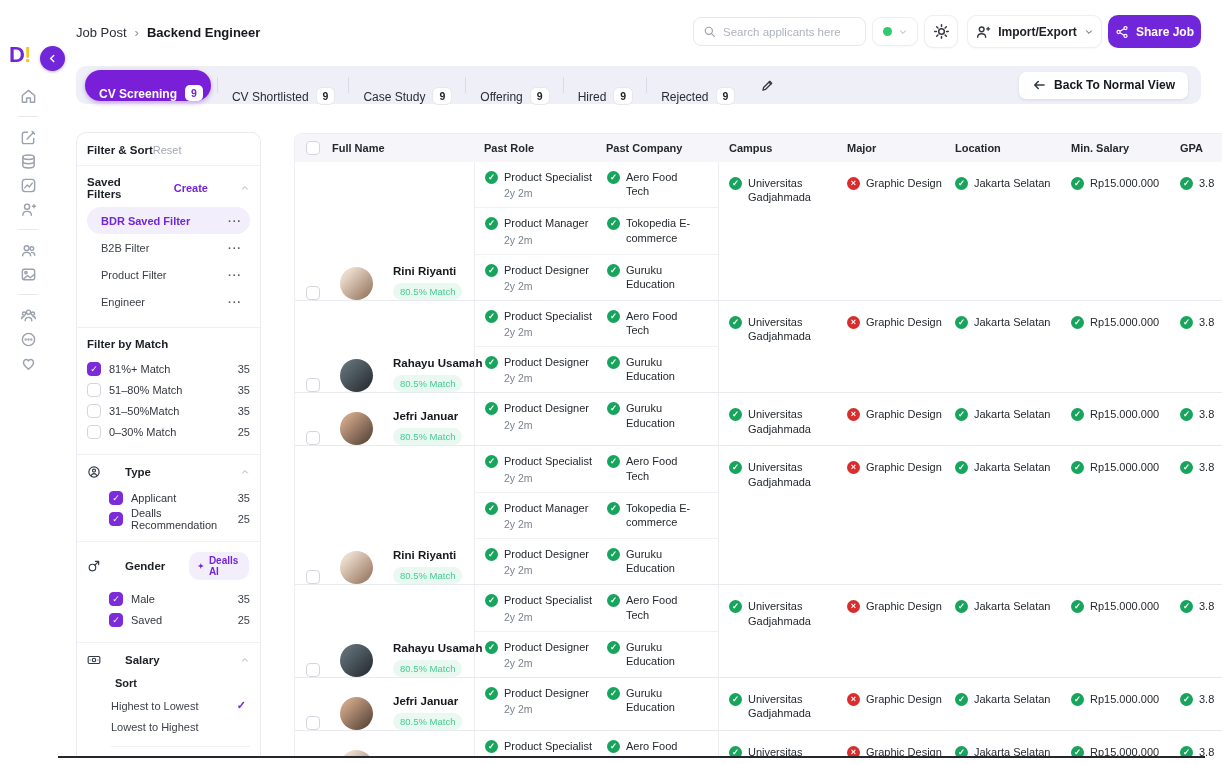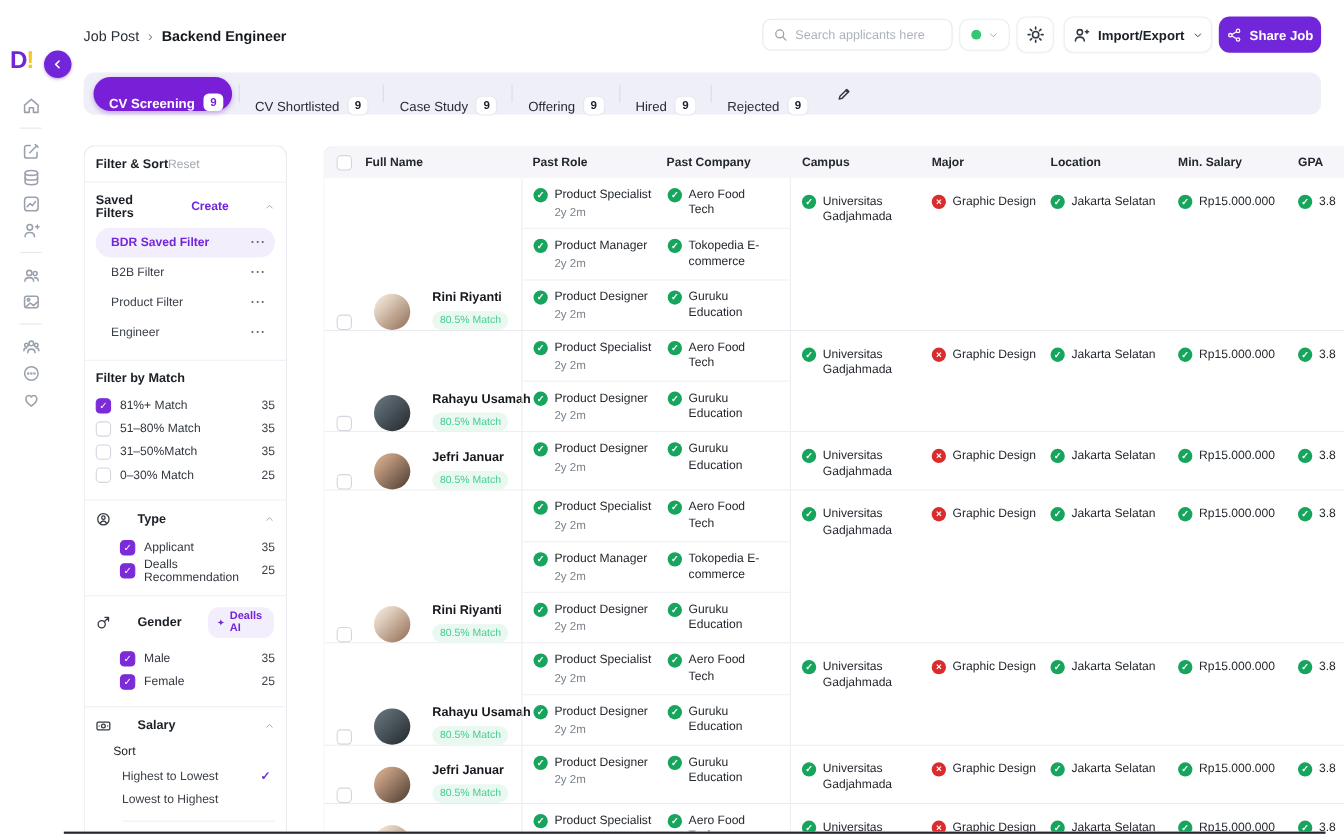--- a/index.html
+++ b/index.html
@@ -57,21 +57,21 @@
   .sf-item .dots { margin-left:auto; color:#565C66; letter-spacing:1px; font-weight:700; cursor:pointer; }
   .sf-list { margin-top:7px; }
   .opt-row { display:flex; align-items:center; gap:8px; height:21px; cursor:pointer; }
   .opt-row .count { margin-left:auto; color:#3A3F47; }
   .opt-list { margin-top:8px; display:flex; flex-direction:column; gap:0; }
   .opt-list .opt-row { height:21px; }
   .opt-list.indented { padding-left:22px; }
   .cb { width:14px; height:14px; border:1px solid #D3D6DD; border-radius:4px; background:#fff; flex:0 0 14px; display:flex; align-items:center; justify-content:center; font-size:9px; color:#fff; }
   .cb.checked { background:#7C2BD9; border-color:#7C2BD9; }
   .ai-badge { margin-left:auto; background:#F3EEFB; color:#7226D9; font-weight:700; font-size:10px; border-radius:10px; padding:3px 8px; display:flex; align-items:center; gap:4px; }
-  .sort-label { font-weight:400; color:#1B1F26; margin:10px 0 6px 16px; }
+  .sort-label { font-weight:700; color:#1B1F26; margin:10px 0 6px 28px; }
   .sort-opt { display:flex; align-items:center; margin-left:24px; height:21px; color:#3A3F47; cursor:pointer; }
   .sort-opt .sel { margin-left:auto; margin-right:4px; color:#7226D9; font-weight:700; font-size:11px; }
   .salary-div { height:1px; background:#EFF0F4; margin:9px 0 0 24px; }
   .filter-label { font-weight:700; color:#1B1F26; margin:10px 0 7px 24px; }
   .sal-input { margin-left:24px; width:140px; height:26px; border:1px solid #E8E9EE; border-radius:8px; display:flex; overflow:hidden; background:#fff; }
   .sal-prefix { background:#F3F4F6; width:34px; display:flex; align-items:center; justify-content:center; color:#4A505A; font-size:11px; border-right:1px solid #E8E9EE; }
   .sal-input input { border:none; outline:none; width:100%; padding:0 8px; font-size:11px; color:#374151; font-family:"Liberation Sans",sans-serif; }
   .sal-input input::placeholder { color:#B9BEC7; }
 
   
@@ -267,20 +267,26 @@
           <span>Rejected</span>
           <span class="tab-badge">9</span>
         </div>
       </div>
     <div class="edit-tabs">
       <svg class="stroke-dark" width="15" height="15" viewBox="0 0 18 18">
           <path d="M3.5 14.5 L4.3 11.5 L11.8 4 L14 6.2 L6.5 13.7 L3.5 14.5 Z"></path>
           <path d="M10.8 5 L13 7.2"></path>
         </svg>
     </div>
+    <button class="back-btn">
+      <svg class="stroke-dark" width="14" height="14" viewBox="0 0 18 18" style="stroke-width:2">
+          <path d="M15.5 9 H3.5 M8 4.5 L3.5 9 L8 13.5"></path>
+        </svg>
+      <span>Back To Normal View</span>
+    </button>
   </div>
 
   <div class="panel">
     <div class="panel-head">
       <span class="panel-title">Filter &amp; Sort</span>
       <span class="reset">Reset</span>
     </div>
 
     <div class="sec">
       <div class="sec-head">
@@ -392,21 +398,21 @@
           </span>
       </div>
       <div class="opt-list indented" id="gender-options">
           <div class="opt-row">
             <span class="cb checked">✓</span>
             <span>Male</span>
             <span class="count">35</span>
           </div>
           <div class="opt-row">
             <span class="cb checked">✓</span>
-            <span>Female</span>
+            <span>Saved</span>
             <span class="count">25</span>
           </div>
         </div>
     </div>
 
     <div class="sec" style="border-bottom:none">
       <div class="sec-head">
         <span style="display:flex">
             <svg class="stroke" width="14" height="14" viewBox="0 0 18 18" style="stroke:#343A43">
               <rect x="1.5" y="4.5" width="15" height="9" rx="1.5"></rect>

